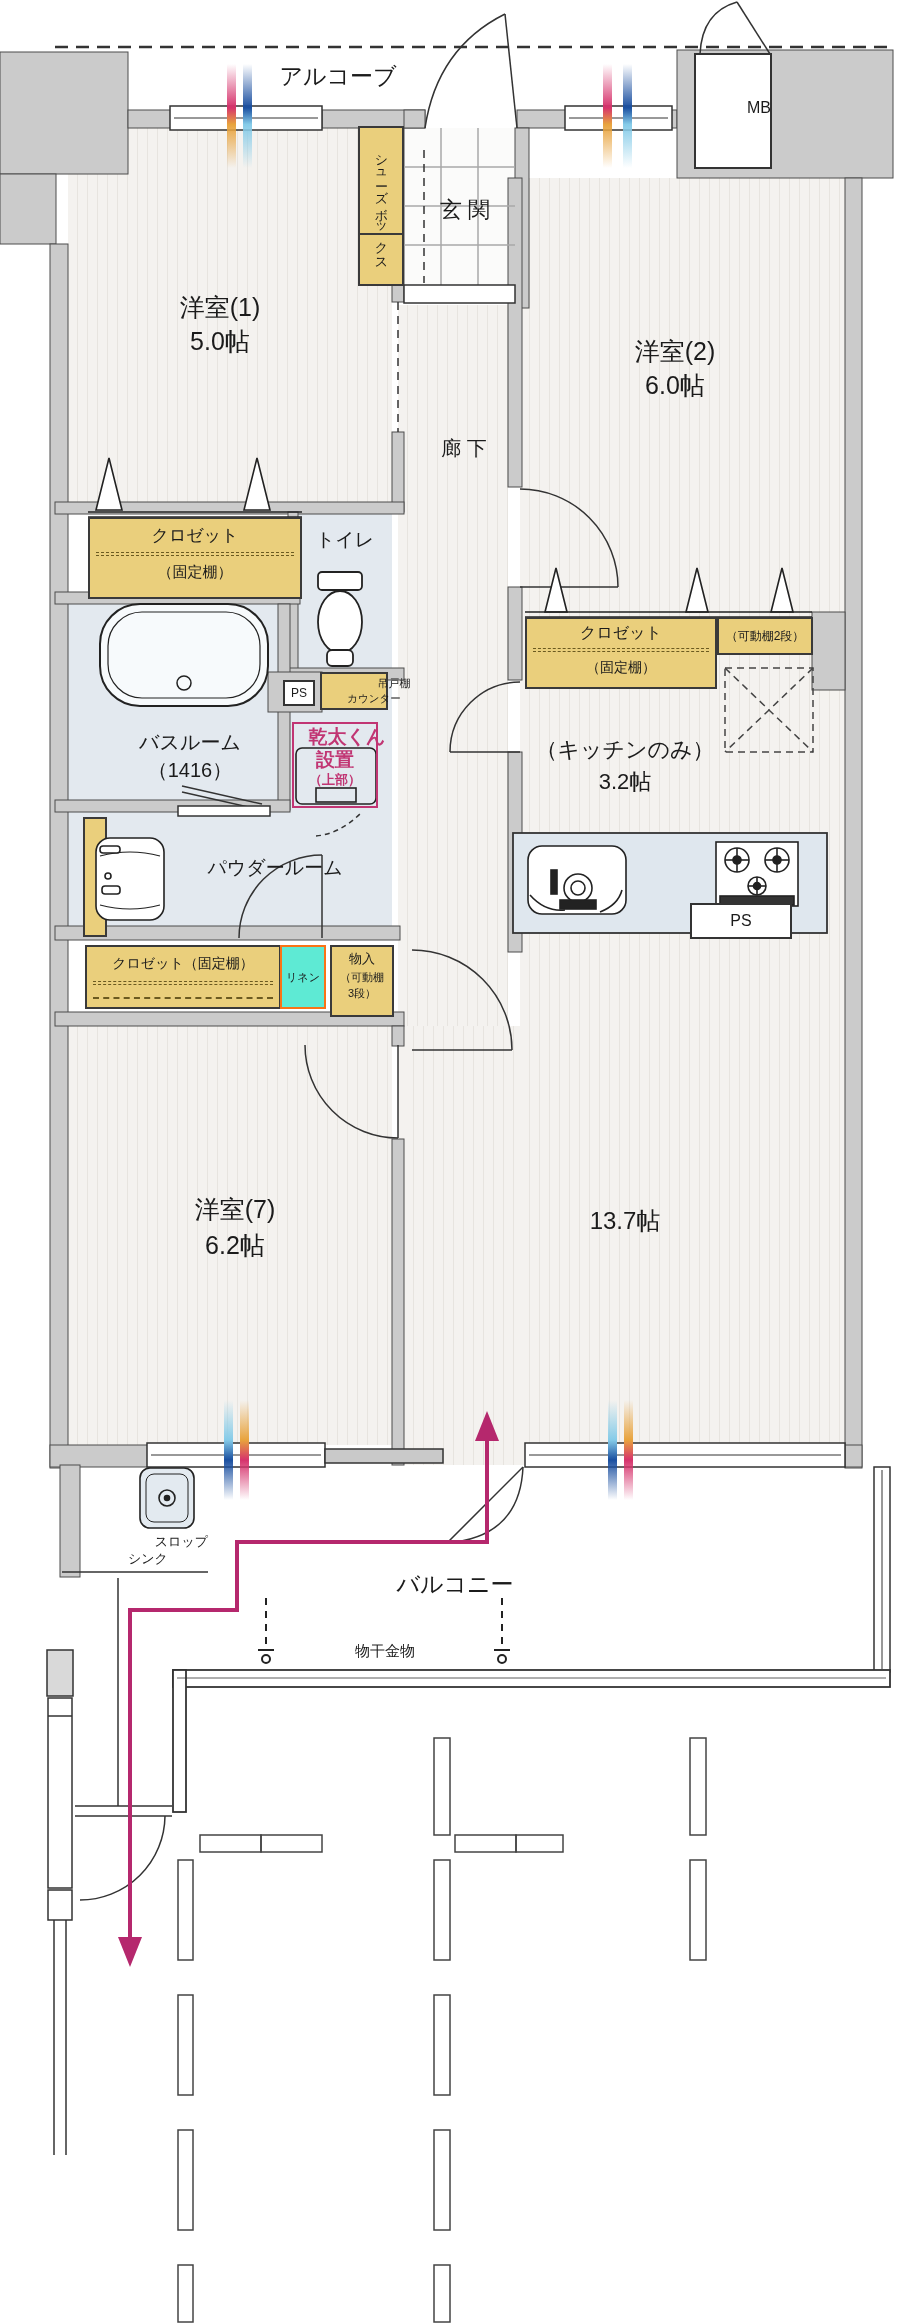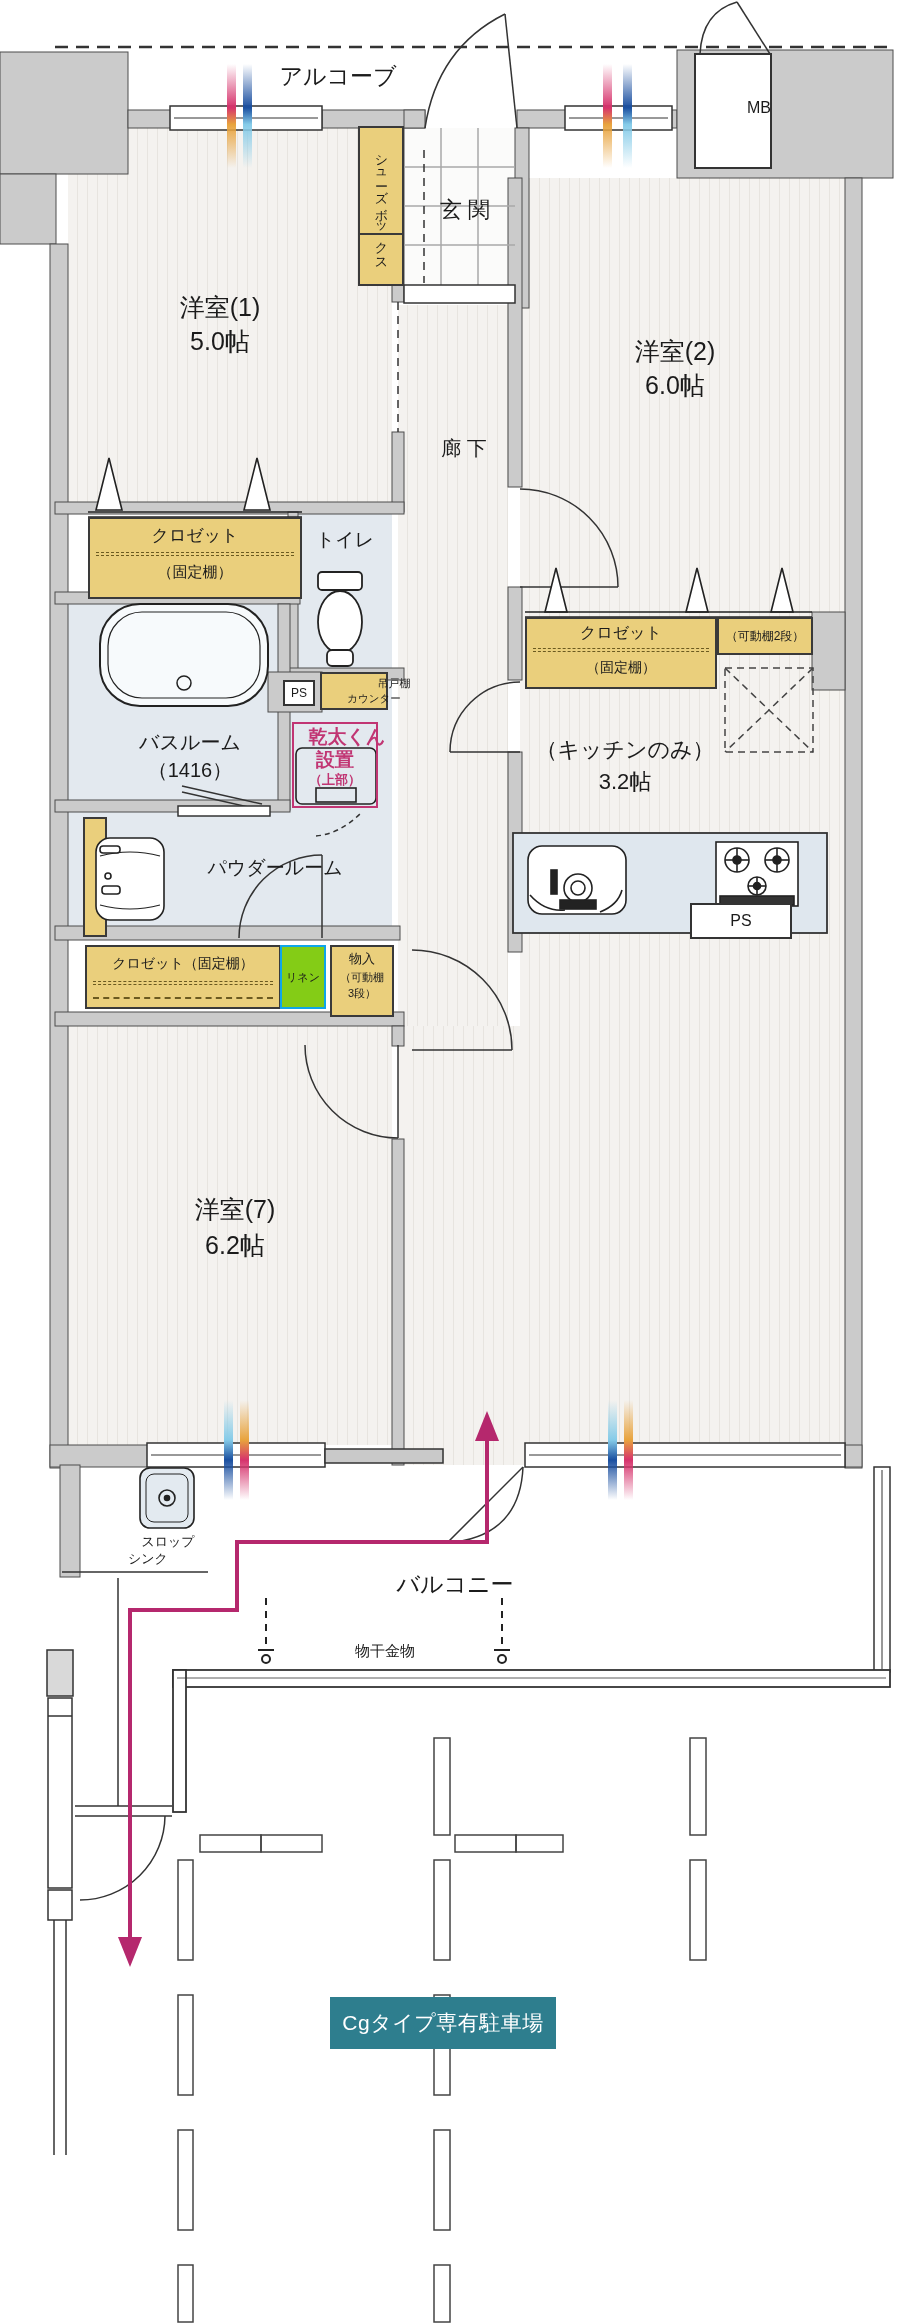--- a/index.html
+++ b/index.html
@@ -3,21 +3,21 @@
 <meta charset="utf-8">
 <style>
   html,body{margin:0;padding:0;background:#fff;}
   #plan{position:relative;width:900px;height:2324px;background:#fff;overflow:hidden;
         font-family:"Liberation Sans","DejaVu Sans",sans-serif;color:#1b1b1b;}
   .abs{position:absolute;}
   .floor-stripe{background:repeating-linear-gradient(to right,#f4f2ef 0px,#f4f2ef 9px,#e7e4df 9px,#e7e4df 10px);}
   .floor-wet{background:#e3e9ef;}
   .floor-tile{background:#fbfbfa;}
   .ybox{background:#eacf7c;border:2px solid #3a3a3a;box-sizing:border-box;}
-  .ybox-pale{background:#84cc16;border:2px solid #0ea5e9;box-sizing:border-box;}
+  .ybox-pale{background:#5eead4;border:2px solid #f97316;box-sizing:border-box;}
   .dashline{border-top:2px dashed #6b5a20;height:0;}
   .dashline2{border-top:1px dashed #6b5a20;height:2px;border-bottom:1px dashed #6b5a20;}
   .lbl{line-height:1.25;text-align:center;white-space:nowrap;}
   .psbox{background:#fff;border:2px solid #333;box-sizing:border-box;display:flex;align-items:center;justify-content:center;}
   .grad{position:absolute;}
   .vtext{writing-mode:vertical-rl;text-orientation:upright;letter-spacing:2px;}
   .pink{color:#c13573;}
   svg{position:absolute;left:0;top:0;}
 </style>
 </head>
@@ -348,23 +348,21 @@
   <div class="lbl abs" style="left:110px;top:758px;width:160px;font-size:20px;">（1416）</div>
 
   <div class="lbl abs" style="left:510px;top:736px;width:230px;font-size:22px;">（キッチンのみ）</div>
   <div class="lbl abs" style="left:510px;top:768px;width:230px;font-size:22px;">3.2帖</div>
 
   <div class="lbl abs" style="left:185px;top:856px;width:180px;font-size:19px;">パウダールーム</div>
 
   <div class="lbl abs" style="left:105px;top:1194px;width:260px;font-size:25px;">洋室(7)</div>
   <div class="lbl abs" style="left:105px;top:1230px;width:260px;font-size:25px;">6.2帖</div>
 
+  <div class="lbl abs" style="left:430px;top:1206px;width:390px;font-size:24px;">13.7帖</div>
 
   <div class="lbl abs" style="left:375px;top:1570px;width:160px;font-size:23px;">バルコニー</div>
-  <div class="lbl abs" style="left:128px;top:1534px;width:80px;font-size:13px;text-align:center;">スロップ</div>
+  <div class="lbl abs" style="left:128px;top:1534px;width:80px;font-size:13px;text-align:right;">スロップ</div>
   <div class="lbl abs" style="left:128px;top:1551px;width:80px;font-size:13px;text-align:left;">シンク</div>
   <div class="lbl abs" style="left:325px;top:1642px;width:120px;font-size:15px;">物干金物</div>
 
-  <div class="abs" style="left:330px;top:1997px;width:226px;height:52px;background:#2e7e8e;display:flex;align-items:center;justify-content:center;">
-    <span style="color:#fff;font-size:21px;letter-spacing:0.5px;">Cgタイプ専有駐車場</span>
-  </div>
 
 </div>
 
 </body></html>

